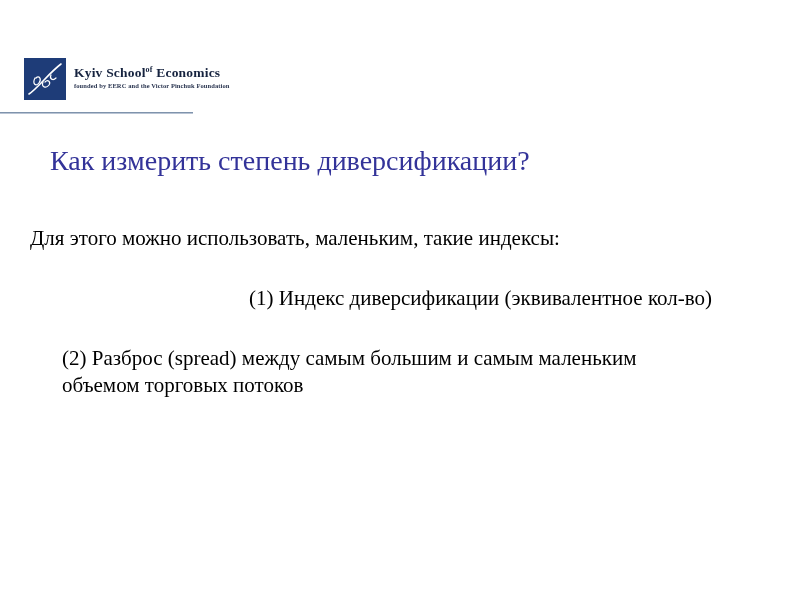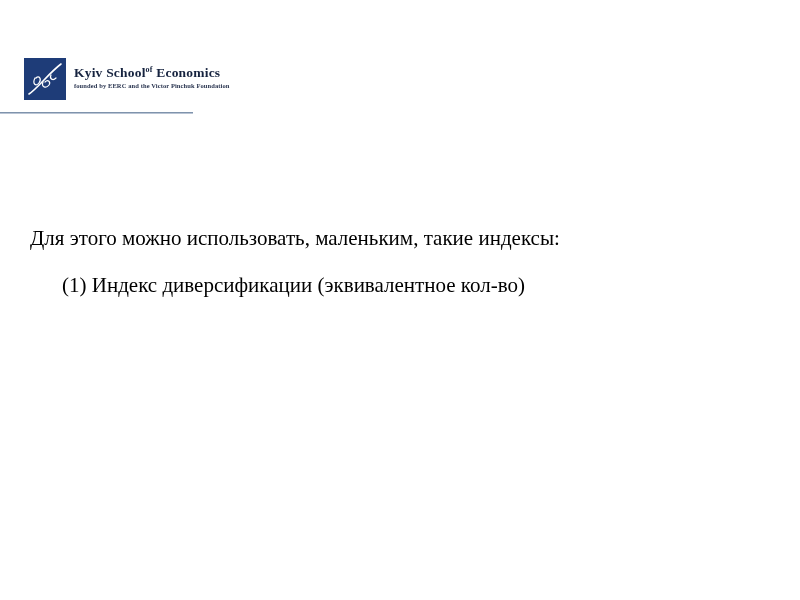--- a/index.html
+++ b/index.html
@@ -87,21 +87,21 @@
   }
   .index-item {
     position: absolute;
     left: 62px;
     width: 650px;
     font-size: 21px;
     line-height: 1.28;
     color: #000000;
     white-space: pre-line;
   }
-  .index-item-1 { top: 228px; }
+  .index-item-1 { top: 241px; text-align: right; }
   .index-item-2 { top: 301px; }
 
   .page-number {
     position: absolute;
     left: 730px;
     top: 548px;
     font-family: "Liberation Sans", sans-serif;
     font-size: 17px;
     color: #3d3d3d;
     text-align: right;
@@ -121,21 +121,24 @@
                M27 17 c -2 4, 2 6, 5 3" fill="none" stroke="#ffffff" stroke-width="1.2" stroke-linecap="round"></path>
     </svg>
     <div class="logo-text">
       <div class="logo-name"><span>Kyiv School</span><sup>of</sup><span> Economics</span></div>
       <div class="logo-tagline">founded by EERC and the Victor Pinchuk Foundation</div>
     </div>
   </div>
 
   <div class="header-rule"></div>
 
+  <h1 class="slide-title">Как измерить степень диверсификации?</h1>
 
   <p class="intro-text">Для этого можно использовать, маленьким, такие индексы:</p>
 
   <p class="index-item index-item-1">(1) Индекс диверсификации (эквивалентное кол-во)</p>
 
+  <p class="index-item index-item-2">(2) Разброс (spread) между самым большим и самым маленьким
+объемом торговых потоков</p>
 
   <div class="page-number">24</div>
 
 </div>
 
 </body></html>

